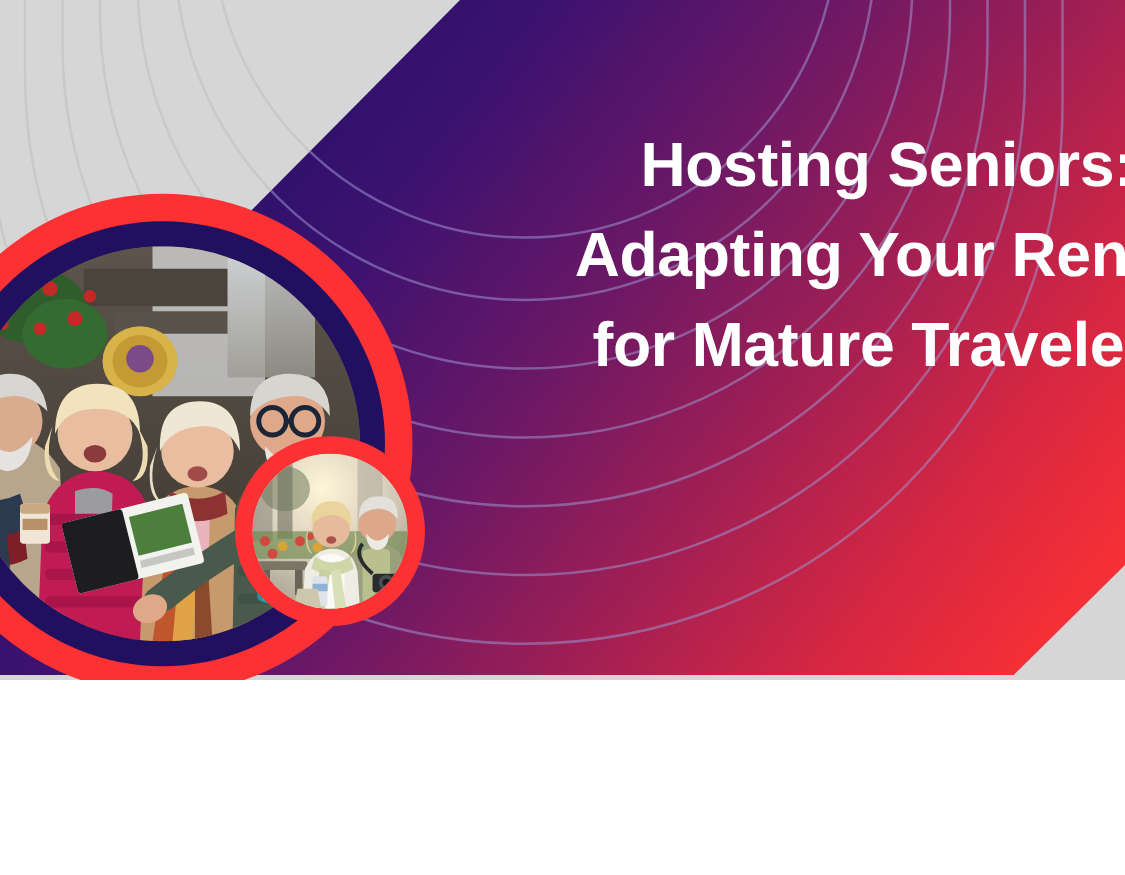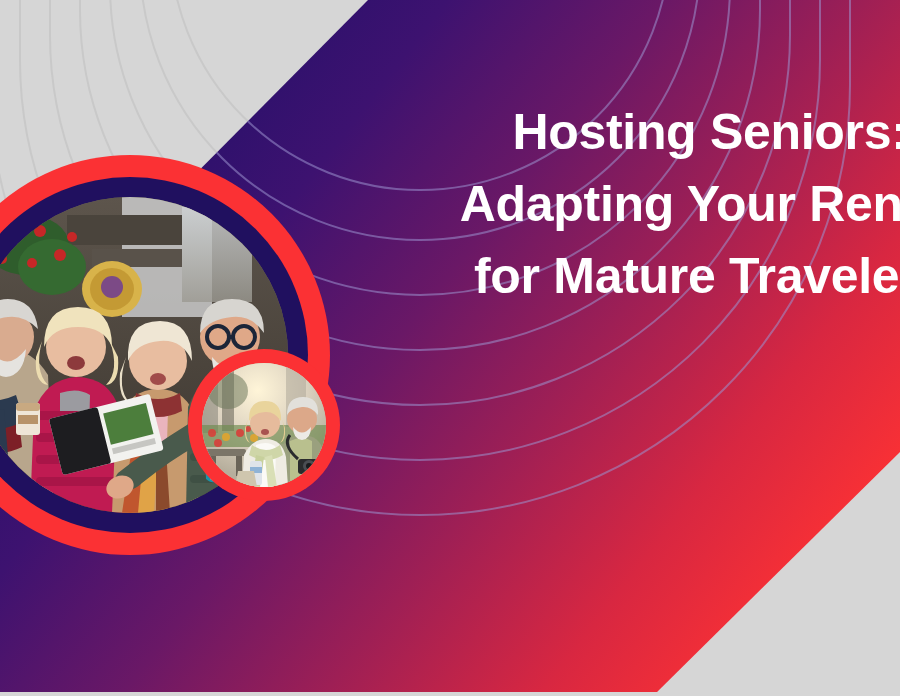--- a/index.html
+++ b/index.html
@@ -4,21 +4,21 @@
 <style>
   html, body {
     margin: 0;
     padding: 0;
     background: #ffffff;
   }
 
   .banner {
     position: relative;
     width: 900px;
-    height: 696px;
+    height: 544px;
     overflow: hidden;
     background: #a21caf;
     font-family: "Liberation Sans", sans-serif;
   }
 
   
 
   .bg-gray {
     position: absolute;
     inset: 0;

